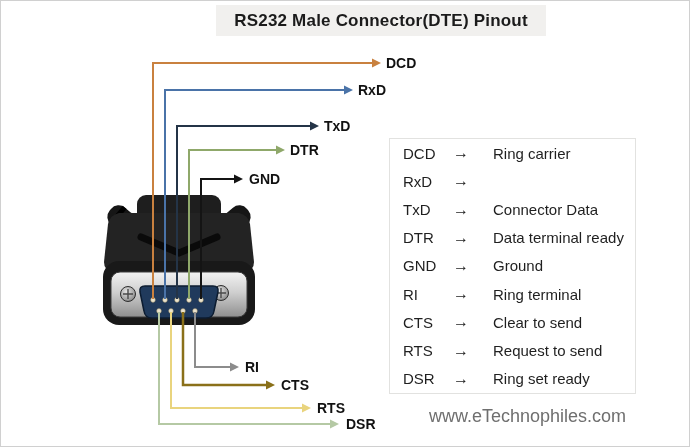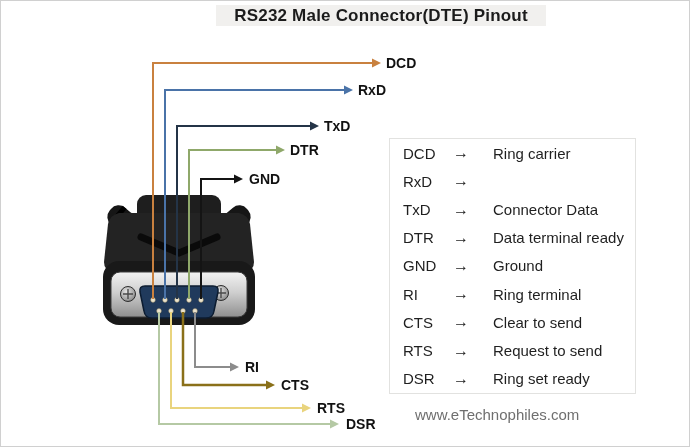--- a/index.html
+++ b/index.html
@@ -7,21 +7,21 @@
     position:relative;
     width:690px;height:447px;
     background:#ffffff;
     border:1px solid #d0d0d0;
     box-sizing:border-box;
     font-family:"Liberation Sans", sans-serif;
     overflow:hidden;
   }
   .title-box{
     position:absolute;
-    left:215px;top:4px;width:330px;height:21px;
+    left:215px;top:4px;width:330px;height:31px;
     background:#f1f0ee;
     display:flex;align-items:center;justify-content:center;
     font-size:17px;font-weight:700;color:#1b1b1b;
     letter-spacing:0.2px;
   }
   .diagram-svg{position:absolute;left:0;top:0;}
   .legend{
     position:absolute;
     left:388px;top:137px;width:247px;height:256px;
     border:1px solid #e2e2e0;
@@ -33,22 +33,22 @@
   .legend-row{
     display:grid;
     grid-template-columns:50px 40px 1fr;
     align-items:center;
     padding-left:13px;
     font-size:15px;color:#1f1f1f;
   }
   .legend-arrow{font-size:16px;color:#222;}
   .watermark{
     position:absolute;
-    left:414px;top:405px;
-    font-size:15px;color:#6f6f6f;
+    left:428px;top:405px;
+    font-size:18px;color:#6f6f6f;
   }
 </style>
 </head>
 <body>
 
 <div id="screen">
 
   <div class="title-box">RS232 Male Connector(DTE) Pinout</div>
 
   <svg class="diagram-svg" width="690" height="447" viewBox="0 0 690 447">

